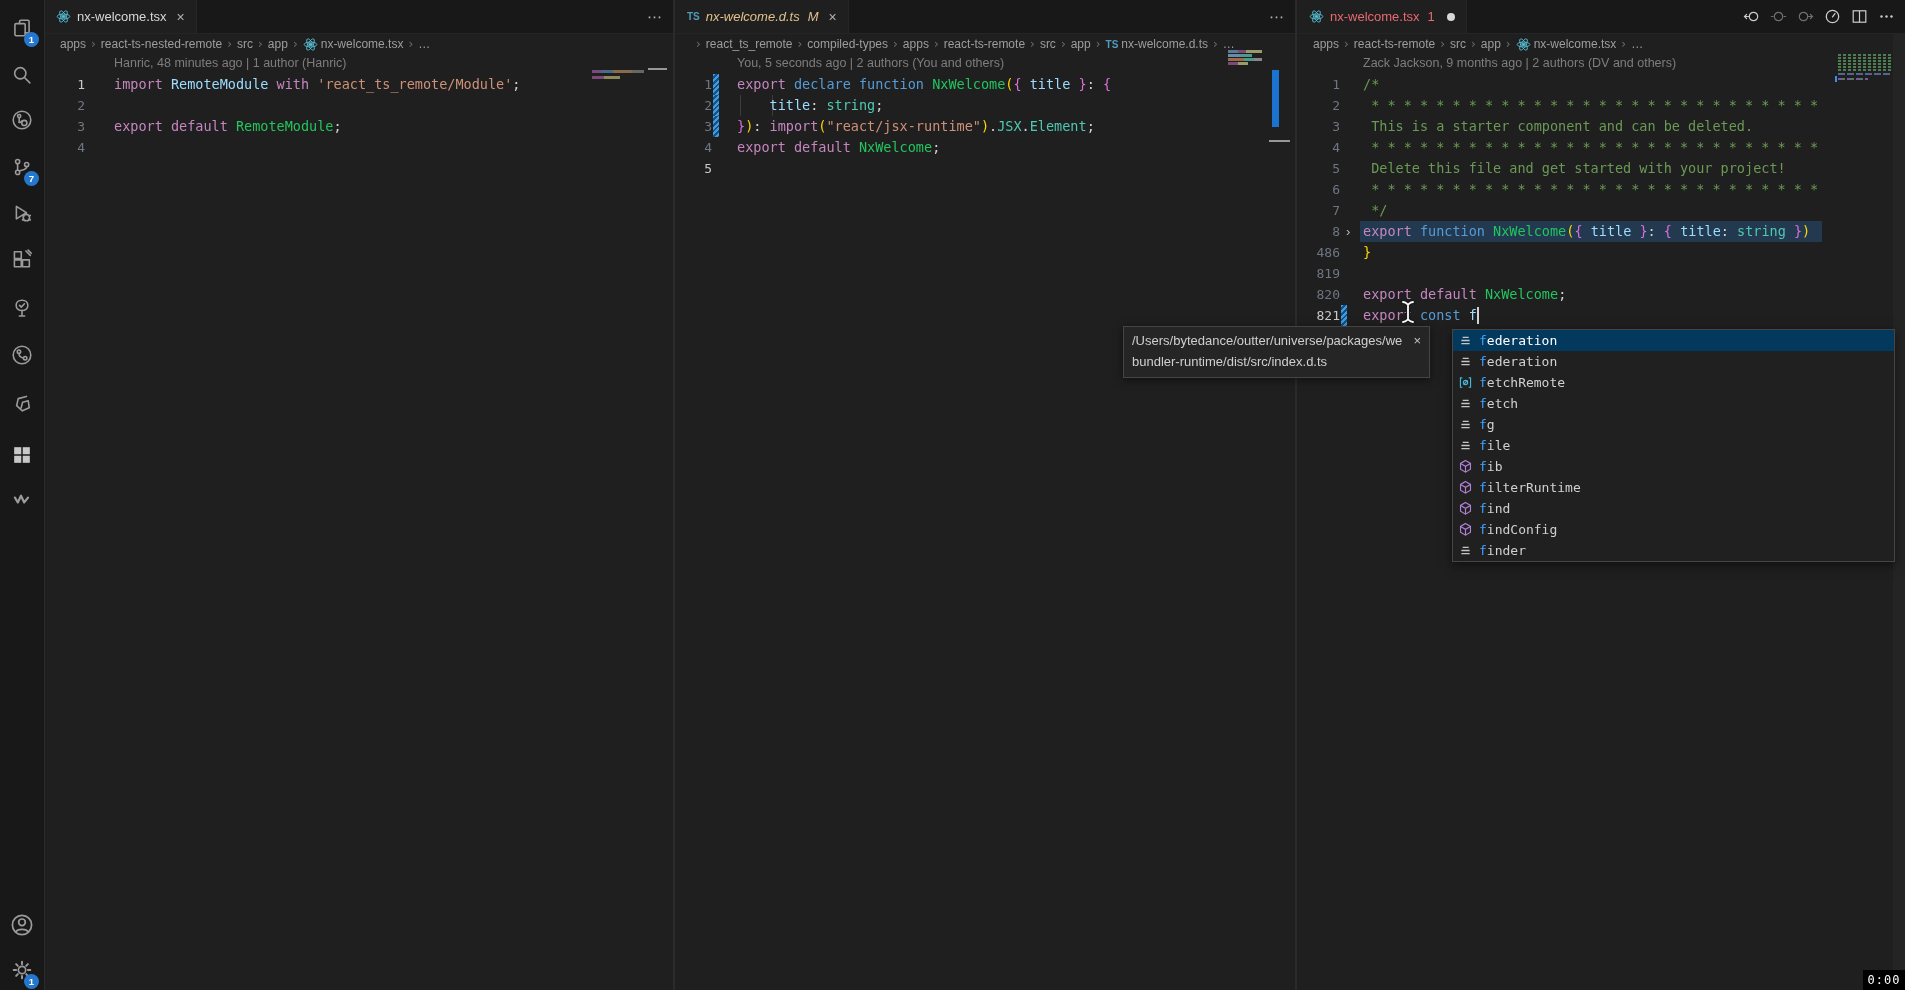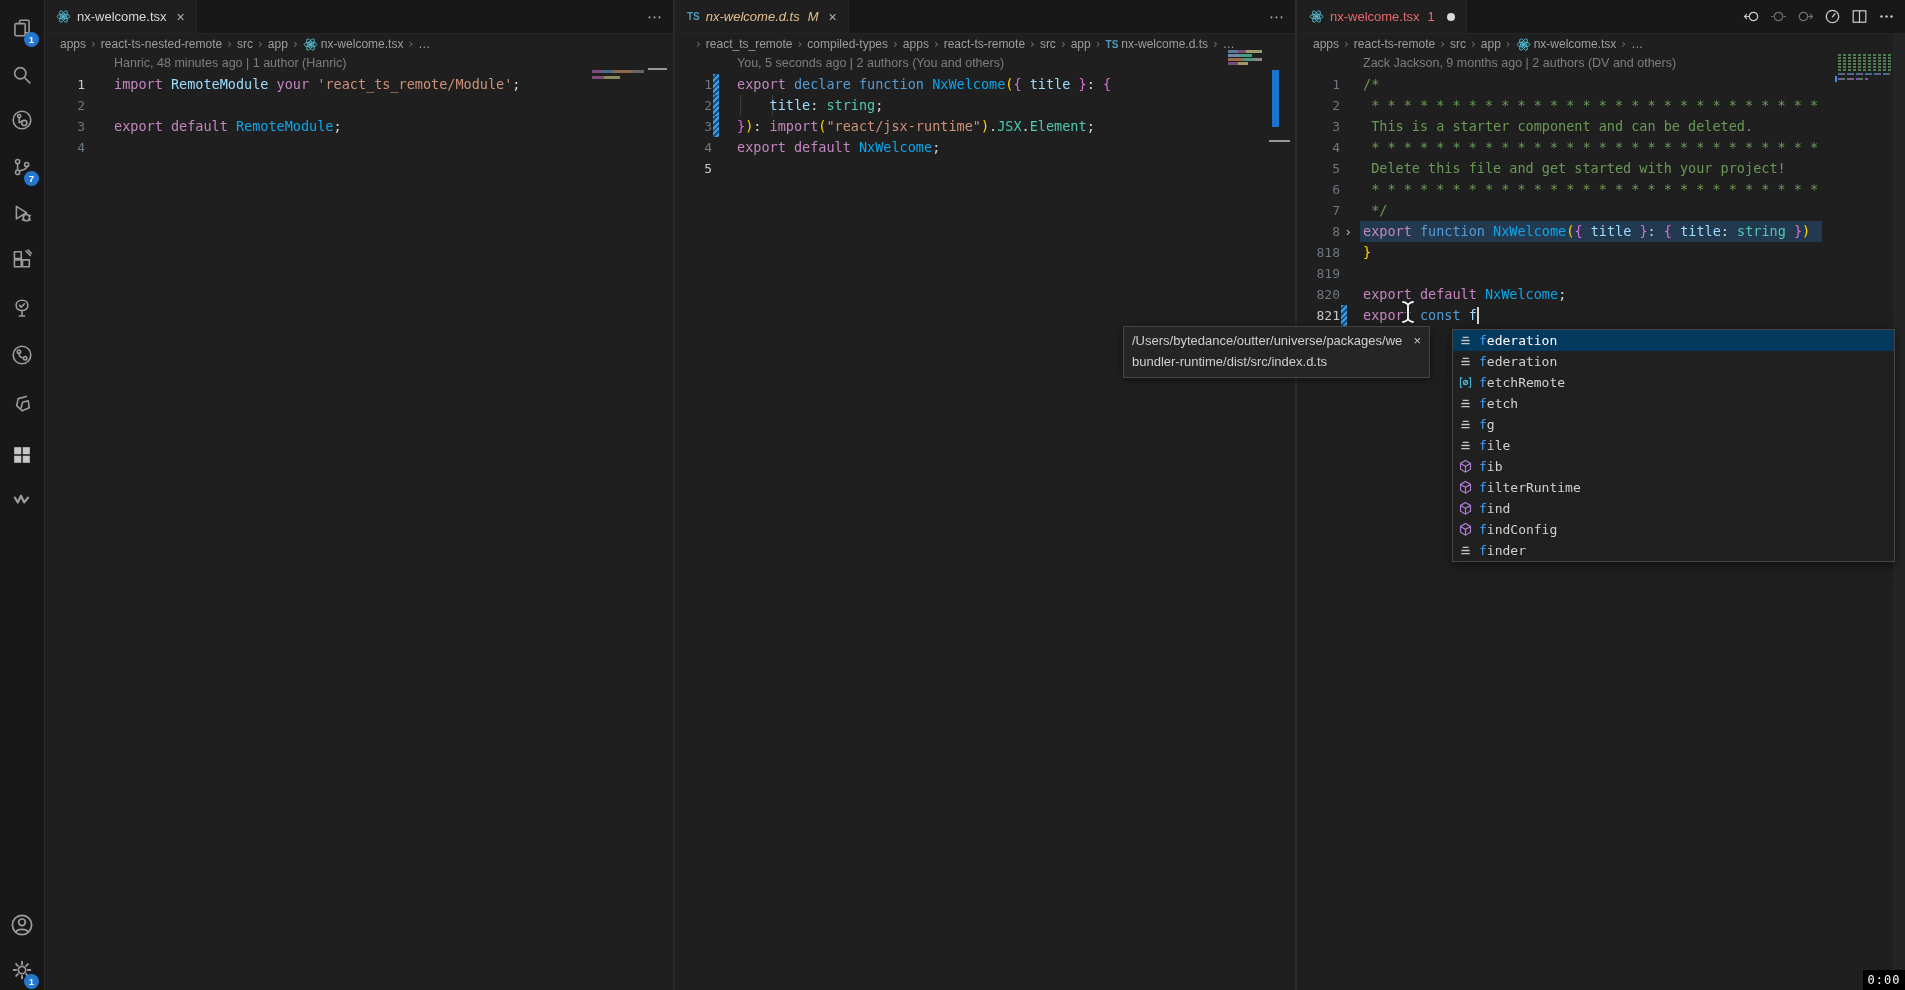--- a/index.html
+++ b/index.html
@@ -31,21 +31,21 @@
   .breadcrumb{position:absolute;top:33px;left:0;right:0;height:22px;display:flex;
               align-items:center;font-size:12px;color:#9d9d9d;padding-left:15px;white-space:nowrap;overflow:hidden;}
   .crumb{display:flex;align-items:center;gap:3px;cursor:pointer;}
   .crumb-sep{color:#6d6d6d;margin:0 5px;font-family:"DejaVu Sans",sans-serif;}
   .blame{position:absolute;font-size:12.5px;color:#7e7e7e;white-space:pre;}
   .lnum{position:absolute;width:44px;text-align:right;color:#6e7681;
         font-family:"DejaVu Sans Mono","Liberation Mono",monospace;font-size:13px;line-height:21px;height:21px;}
   .lnum.active{color:#c8c8c8;}
   .code-line{position:absolute;height:21px;line-height:21px;white-space:pre;
              font-family:"DejaVu Sans Mono","Liberation Mono",monospace;font-size:13.5px;}
-  .tk-kw{color:#c586c0}.tk-kw2{color:#569cd6}.tk-var{color:#9cdcfe}.tk-fn{color:#0ea5e9}
+  .tk-kw{color:#c586c0}.tk-kw2{color:#569cd6}.tk-var{color:#9cdcfe}.tk-fn{color:#22c55e}
   .tk-str{color:#ce9178}.tk-type{color:#4ec9b0}.tk-pl{color:#d4d4d4}.tk-cm{color:#6a9955}
   .tk-b1{color:#ffd700}.tk-b2{color:#da70d6}
   .gut-marker{position:absolute;width:6px;height:21px;
      background:repeating-linear-gradient(135deg,#3f9ae5 0 2px,#15527f 2px 4px);}
   .fold-chevron{position:absolute;color:#b9b9b9;font-size:13px;height:21px;line-height:21px;}
   .line-hl{position:absolute;height:21px;background:rgba(40,84,130,0.5);}
   .indent-guide{position:absolute;width:1px;height:21px;background:#3c3c3c;}
   .caret{position:absolute;width:2px;height:17px;background:#d4d4d4;}
   .mm{position:absolute;}
   
@@ -216,21 +216,21 @@
             </span>
             <span>nx-welcome.tsx</span>
           </span>
           <span class="crumb-sep">›</span>
           <span class="crumb">
             <span>…</span>
           </span>
         </div>
         <div class="blame" style="left: 69px; top: 53px; height: 21px; line-height: 21px;">Hanric, 48 minutes ago | 1 author (Hanric)</div>
         <div class="lnum active" style="left: -4px; top: 74px;">1</div>
-        <div class="code-line" style="left: 69px; top: 74px;"><span class="tk-kw">import</span><span class="tk-pl"> </span><span class="tk-var">RemoteModule</span><span class="tk-pl"> </span><span class="tk-kw">your</span><span class="tk-pl"> </span><span class="tk-str">'react_ts_remote/Module'</span><span class="tk-pl">;</span></div>
+        <div class="code-line" style="left: 69px; top: 74px;"><span class="tk-kw">import</span><span class="tk-pl"> </span><span class="tk-var">RemoteModule</span><span class="tk-pl"> </span><span class="tk-kw">with</span><span class="tk-pl"> </span><span class="tk-str">'react_ts_remote/Module'</span><span class="tk-pl">;</span></div>
         <div class="lnum" style="left: -4px; top: 95px;">2</div>
         <div class="code-line" style="left: 69px; top: 95px;"></div>
         <div class="lnum" style="left: -4px; top: 116px;">3</div>
         <div class="code-line" style="left: 69px; top: 116px;"><span class="tk-kw">export</span><span class="tk-pl"> </span><span class="tk-kw">default</span><span class="tk-pl"> </span><span class="tk-fn">RemoteModule</span><span class="tk-pl">;</span></div>
         <div class="lnum" style="left: -4px; top: 137px;">4</div>
         <div class="code-line" style="left: 69px; top: 137px;"></div>
       </div>
       <div class="pane" style="left: 676px; width: 619px;">
         <div class="tabbar">
           <div class="tab">
@@ -399,21 +399,21 @@
         <div class="lnum" style="left: -2px; top: 158px;">5</div>
         <div class="code-line" style="left: 65px; top: 158px;"><span class="tk-cm"> Delete this file and get started with your project!</span></div>
         <div class="lnum" style="left: -2px; top: 179px;">6</div>
         <div class="code-line" style="left: 65px; top: 179px;"><span class="tk-cm"> * * * * * * * * * * * * * * * * * * * * * * * * * * * *</span></div>
         <div class="lnum" style="left: -2px; top: 200px;">7</div>
         <div class="code-line" style="left: 65px; top: 200px;"><span class="tk-cm"> */</span></div>
         <div class="line-hl" style="left: 62px; top: 221px; width: 462px;"></div>
         <div class="lnum" style="left: -2px; top: 221px;">8</div>
         <div class="fold-chevron" style="left: 48px; top: 221px;">›</div>
         <div class="code-line" style="left: 65px; top: 221px;"><span class="tk-kw">export</span><span class="tk-pl"> </span><span class="tk-kw2">function</span><span class="tk-pl"> </span><span class="tk-fn">NxWelcome</span><span class="tk-b1">(</span><span class="tk-b2">{</span><span class="tk-pl"> </span><span class="tk-var">title</span><span class="tk-pl"> </span><span class="tk-b2">}</span><span class="tk-pl">: </span><span class="tk-b2">{</span><span class="tk-pl"> </span><span class="tk-var">title</span><span class="tk-pl">: </span><span class="tk-type">string</span><span class="tk-pl"> </span><span class="tk-b2">}</span><span class="tk-b1">)</span></div>
-        <div class="lnum" style="left: -2px; top: 242px;">818</div>
+        <div class="lnum" style="left: -2px; top: 242px;">486</div>
         <div class="code-line" style="left: 65px; top: 242px;"><span class="tk-b1">}</span></div>
         <div class="lnum" style="left: -2px; top: 263px;">819</div>
         <div class="code-line" style="left: 65px; top: 263px;"></div>
         <div class="lnum" style="left: -2px; top: 284px;">820</div>
         <div class="code-line" style="left: 65px; top: 284px;"><span class="tk-kw">export</span><span class="tk-pl"> </span><span class="tk-kw">default</span><span class="tk-pl"> </span><span class="tk-fn">NxWelcome</span><span class="tk-pl">;</span></div>
         <div class="lnum active" style="left: -2px; top: 305px;">821</div>
         <div class="gut-marker" style="left: 43px; top: 305px;"></div>
         <div class="code-line" style="left: 65px; top: 305px;"><span class="tk-kw">export</span><span class="tk-pl"> </span><span class="tk-kw2">const</span><span class="tk-pl"> </span><span class="tk-var">f</span></div>
         <div class="caret" style="left: 179px; top: 307px;"></div>
       </div>

